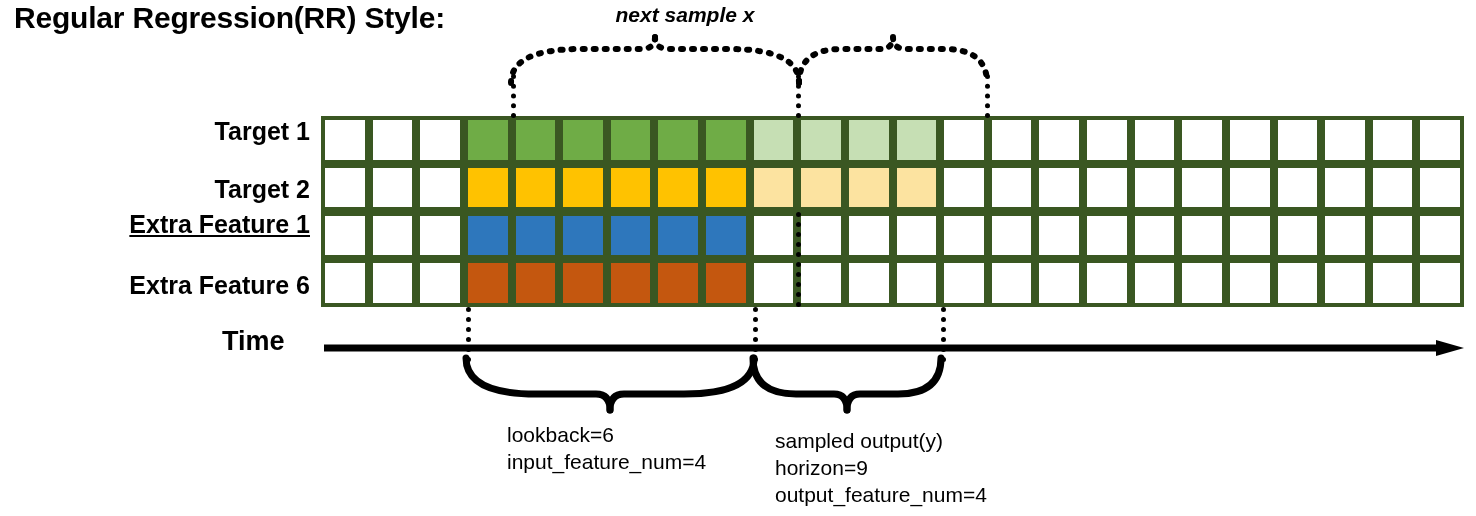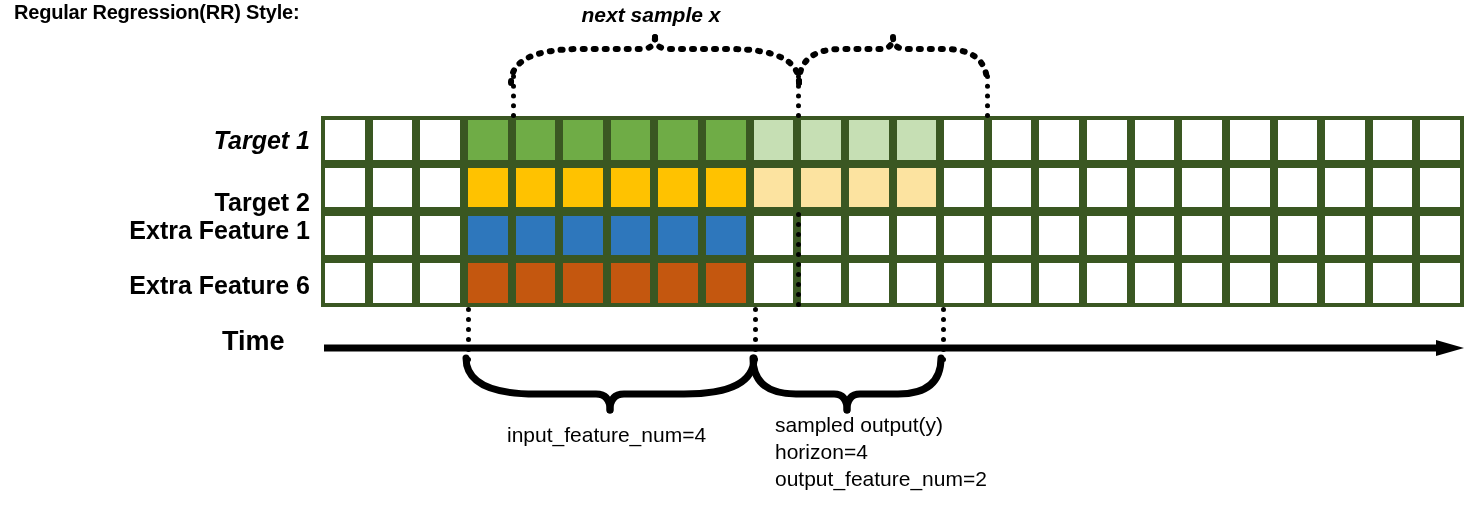--- a/index.html
+++ b/index.html
@@ -19,21 +19,21 @@
     left: 0; top: 0;
     width: 1476px;
     height: 516px;
   }
 
   
   #title {
     position: absolute;
     left: 14px;
     top: 1px;
-    font-size: 20px;
+    font-size: 30px;
     font-weight: 700;
     color: #000000;
     letter-spacing: -0.2px;
     white-space: nowrap;
   }
 
   
   .row-label {
     position: absolute;
     right: 1166px;      
@@ -118,23 +118,23 @@
 
   svg { display: block; overflow: visible; }
 </style>
 </head>
 <body>
 
 <div class="canvas">
 
   <div id="title">Regular Regression(RR) Style:</div>
 
-  <div class="row-label" style="top:116px;font-style:italic;">Target 1</div>
-  <div class="row-label" style="top:178px;">Target 2</div>
-  <div class="row-label" style="top:206px;">Extra Feature 1</div>
+  <div class="row-label" style="top:107px;">Target 1</div>
+  <div class="row-label" style="top:165px;">Target 2</div>
+  <div class="row-label" style="top:200px;text-decoration:underline;">Extra Feature 1</div>
   <div class="row-label" style="top:261px;">Extra Feature 6</div>
 
   <div id="grid">
       <div class="grid-row" style="top: 0px;">
         <div class="cell" style="left: 4px; width: 39.625px; background: rgb(255, 255, 255);"></div>
         <div class="cell" style="left: 51.625px; width: 39.625px; background: rgb(255, 255, 255);"></div>
         <div class="cell" style="left: 99.25px; width: 39.625px; background: rgb(255, 255, 255);"></div>
         <div class="cell" style="left: 146.875px; width: 39.625px; background: rgb(111, 172, 70);"></div>
         <div class="cell" style="left: 194.5px; width: 39.625px; background: rgb(111, 172, 70);"></div>
         <div class="cell" style="left: 242.125px; width: 39.625px; background: rgb(111, 172, 70);"></div>
@@ -262,39 +262,40 @@
     </svg>
   </div>
 
   <div style="position:absolute; left:794px; top:35px;">
     <svg width="198" height="50" viewBox="0 0 198 50">
       <path d="M 5 48 Q 5 14 48 14 L 86 14 Q 99 14 99 2" fill="none" stroke="#000" stroke-width="6" stroke-linecap="round" stroke-dasharray="2 9"></path>
       <path d="M 99 2 Q 99 14 112 14 L 150 14 Q 193 14 193 48" fill="none" stroke="#000" stroke-width="6" stroke-linecap="round" stroke-dasharray="2 9"></path>
     </svg>
   </div>
 
-  <div class="brace-label-top" style="left:501px; top:3px; width:300px;">next sample x</div>
+  <div class="brace-label-top" style="left:535px; top:3px; width:300px;">next sample x</div>
 
   <div style="position:absolute; left:460px; top:358px;">
     <svg width="300" height="54" viewBox="0 0 300 54">
       <path d="M 6 0 Q 6 36 76 36 L 136 36 Q 150 36 150 52" fill="none" stroke="#000" stroke-width="7" stroke-linecap="round"></path>
       <path d="M 150 52 Q 150 36 164 36 L 224 36 Q 294 36 294 0" fill="none" stroke="#000" stroke-width="7" stroke-linecap="round"></path>
     </svg>
   </div>
 
   <div style="position:absolute; left:748px; top:358px;">
     <svg width="198" height="54" viewBox="0 0 198 54">
       <path d="M 5 0 Q 5 36 48 36 L 86 36 Q 99 36 99 52" fill="none" stroke="#000" stroke-width="7" stroke-linecap="round"></path>
       <path d="M 99 52 Q 99 36 112 36 L 150 36 Q 193 36 193 0" fill="none" stroke="#000" stroke-width="7" stroke-linecap="round"></path>
     </svg>
   </div>
 
   <div class="bottom-text" style="left:507px; top:421px;">
+    <div>lookback=6</div>
     <div>input_feature_num=4</div>
   </div>
 
-  <div class="bottom-text" style="left:775px; top:411px;">
+  <div class="bottom-text" style="left:775px; top:427px;">
     <div>sampled output(y)</div>
-    <div>horizon=4</div>
-    <div>output_feature_num=2</div>
+    <div>horizon=9</div>
+    <div>output_feature_num=4</div>
   </div>
 
 </div>
 
 </body></html>

